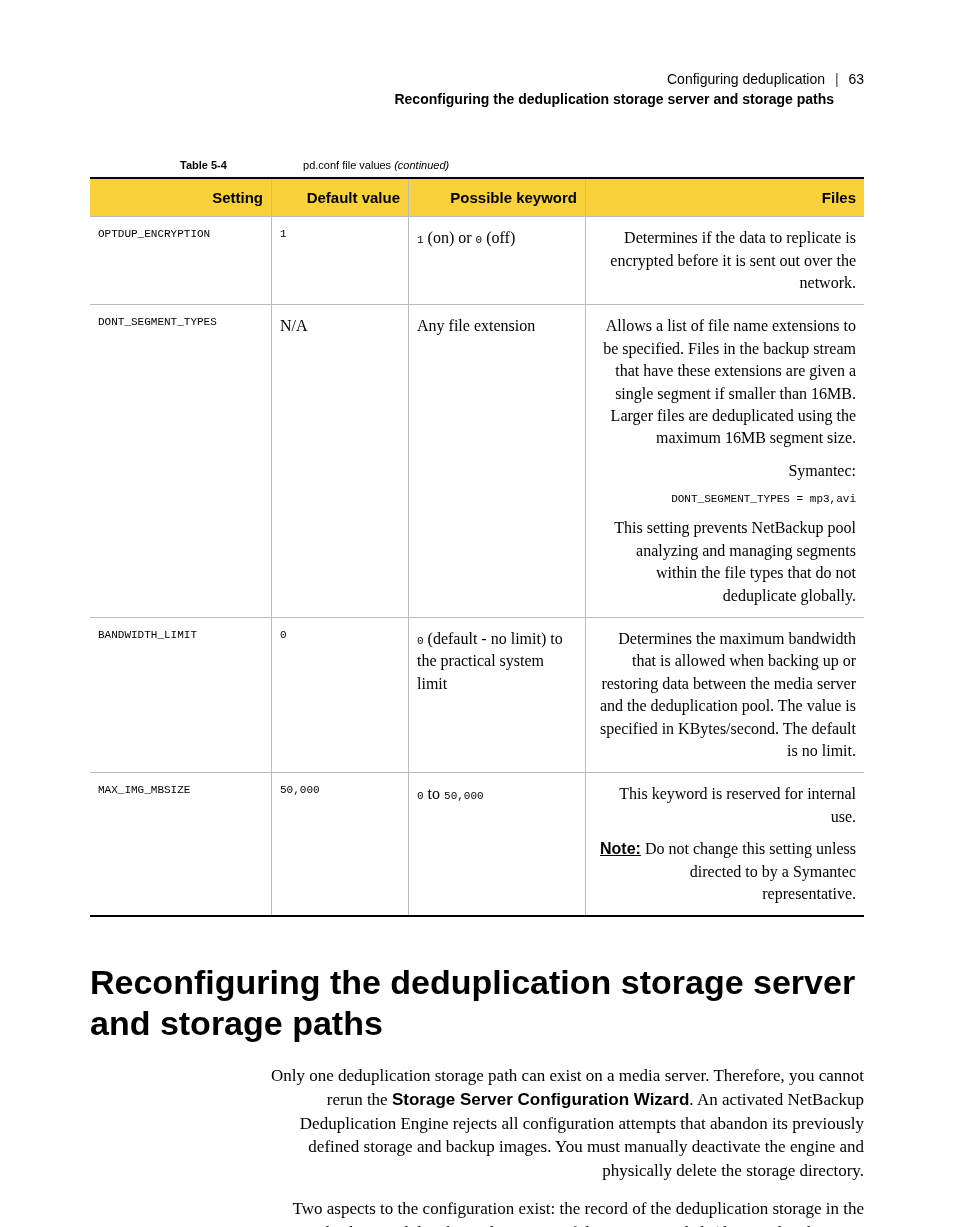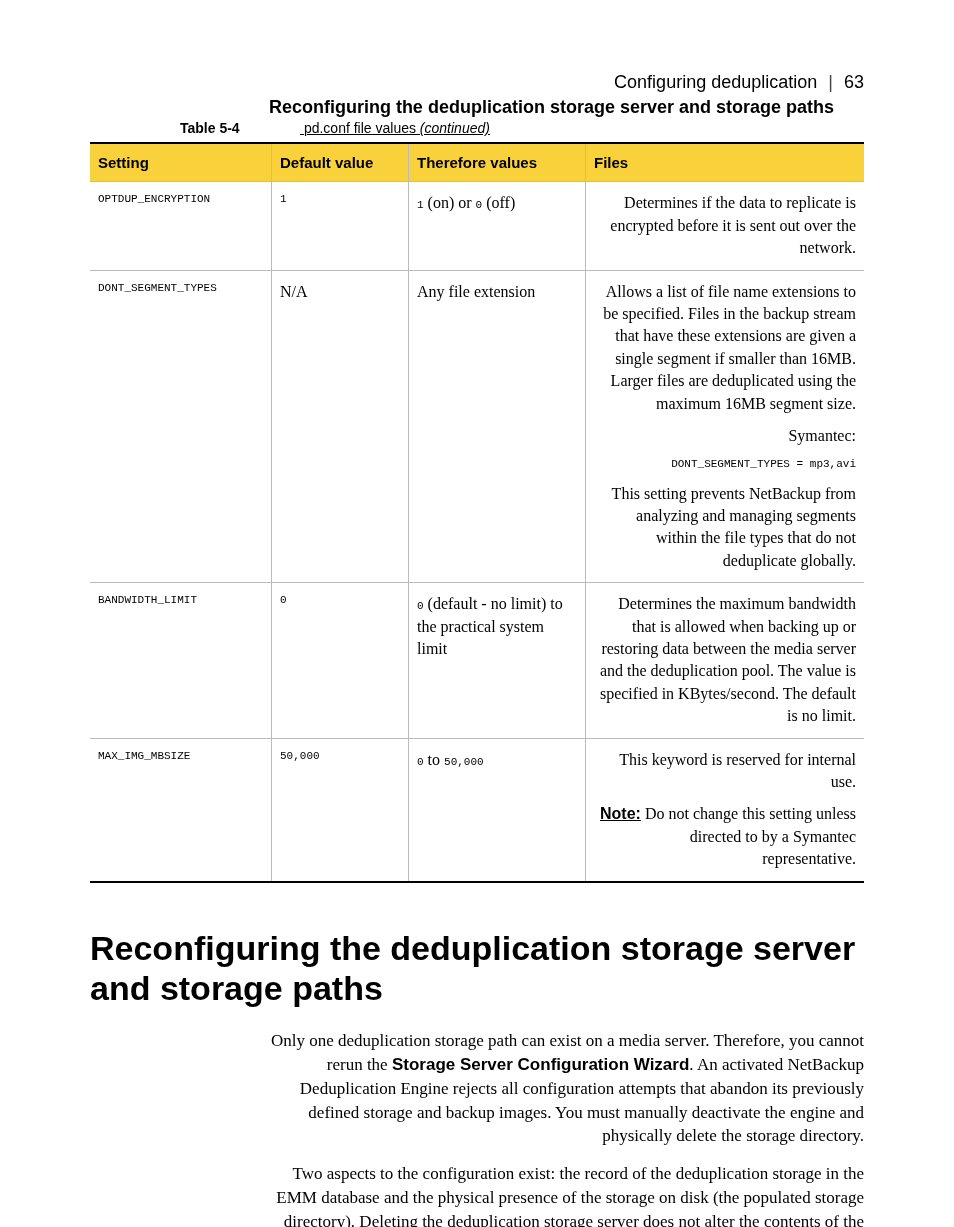--- a/index.html
+++ b/index.html
@@ -10,44 +10,44 @@
     color: #000;
     width: 954px;
   }
   .page {
     padding: 70px 90px 60px 90px;
     box-sizing: border-box;
   }
   .running-head {
     text-align: right;
     font-family: "Helvetica Neue", Arial, sans-serif;
-    font-size: 18px;
+    font-size: 14px;
     line-height: 1.4;
+    margin-bottom: 50px;
   }
   .running-head .top-line {
     font-weight: 400;
   }
   .running-head .divider {
     color: #444;
     padding: 0 6px;
   }
   .running-head .page-num {
     color: #000;
   }
   .running-head .sub-line {
     font-weight: 700;
     padding-right: 30px;
     display: block;
   }
   .table-caption {
     font-family: "Helvetica Neue", Arial, sans-serif;
-    font-size: 14px;
+    font-size: 11px;
     margin-bottom: 6px;
     padding-left: 90px;
-    text-decoration: underline;
   }
   .table-caption .tnum {
     font-weight: 700;
     display:inline-block;
     min-width:120px;
   }
   .table-caption .tdesc {
     font-weight: 400;
   }
   .table-caption em {
@@ -57,21 +57,21 @@
     border-collapse: collapse;
     width: 100%;
     border-top: 2px solid #000;
     border-bottom: 2px solid #000;
     font-size: 16px;
   }
   table.conf th {
     background: #f9d13b;
     font-family: "Helvetica Neue", Arial, sans-serif;
     font-weight: 700;
-    text-align: left;
+    text-align: right;
     padding: 10px 8px;
     border-left: 1px solid #bbb;
     border-right: 1px solid #bbb;
     font-size: 15px;
   }
   table.conf td {
     vertical-align: top;
     padding: 10px 8px;
     border-left: 1px solid #bbb;
     border-right: 1px solid #bbb;
@@ -128,21 +128,21 @@
     <span class="tdesc">
       <span>pd.conf file values </span><em>(continued)</em>
     </span>
   </div>
 
   <table class="conf">
     <thead>
       <tr>
         <th class="col-setting">Setting</th>
         <th class="col-default">Default value</th>
-        <th class="col-possible">Therefore values</th>
+        <th class="col-possible">Possible keyword</th>
         <th>Files</th>
       </tr>
     </thead>
     <tbody>
 
       <tr>
         <td class="mono">OPTDUP_ENCRYPTION</td>
         <td class="mono">1</td>
         <td>
           <span class="mono">1</span><span> (on) or </span><span class="mono">0</span><span> (off)</span>
@@ -153,21 +153,21 @@
       </tr>
 
       <tr>
         <td class="mono">DONT_SEGMENT_TYPES</td>
         <td>N/A</td>
         <td>Any file extension</td>
         <td class="action">
           <p>Allows a list of file name extensions to be specified. Files in the backup stream that have these extensions are given a single segment if smaller than 16MB. Larger files are deduplicated using the maximum 16MB segment size.</p>
           <p>Symantec:</p>
           <p class="mono">DONT_SEGMENT_TYPES = mp3,avi</p>
-          <p>This setting prevents NetBackup from analyzing and managing segments within the file types that do not deduplicate globally.</p>
+          <p>This setting prevents NetBackup pool analyzing and managing segments within the file types that do not deduplicate globally.</p>
         </td>
       </tr>
 
       <tr>
         <td class="mono">BANDWIDTH_LIMIT</td>
         <td class="mono">0</td>
         <td>
           <span class="mono">0</span><span> (default - no limit) to the practical system limit</span>
         </td>
         <td class="action">

